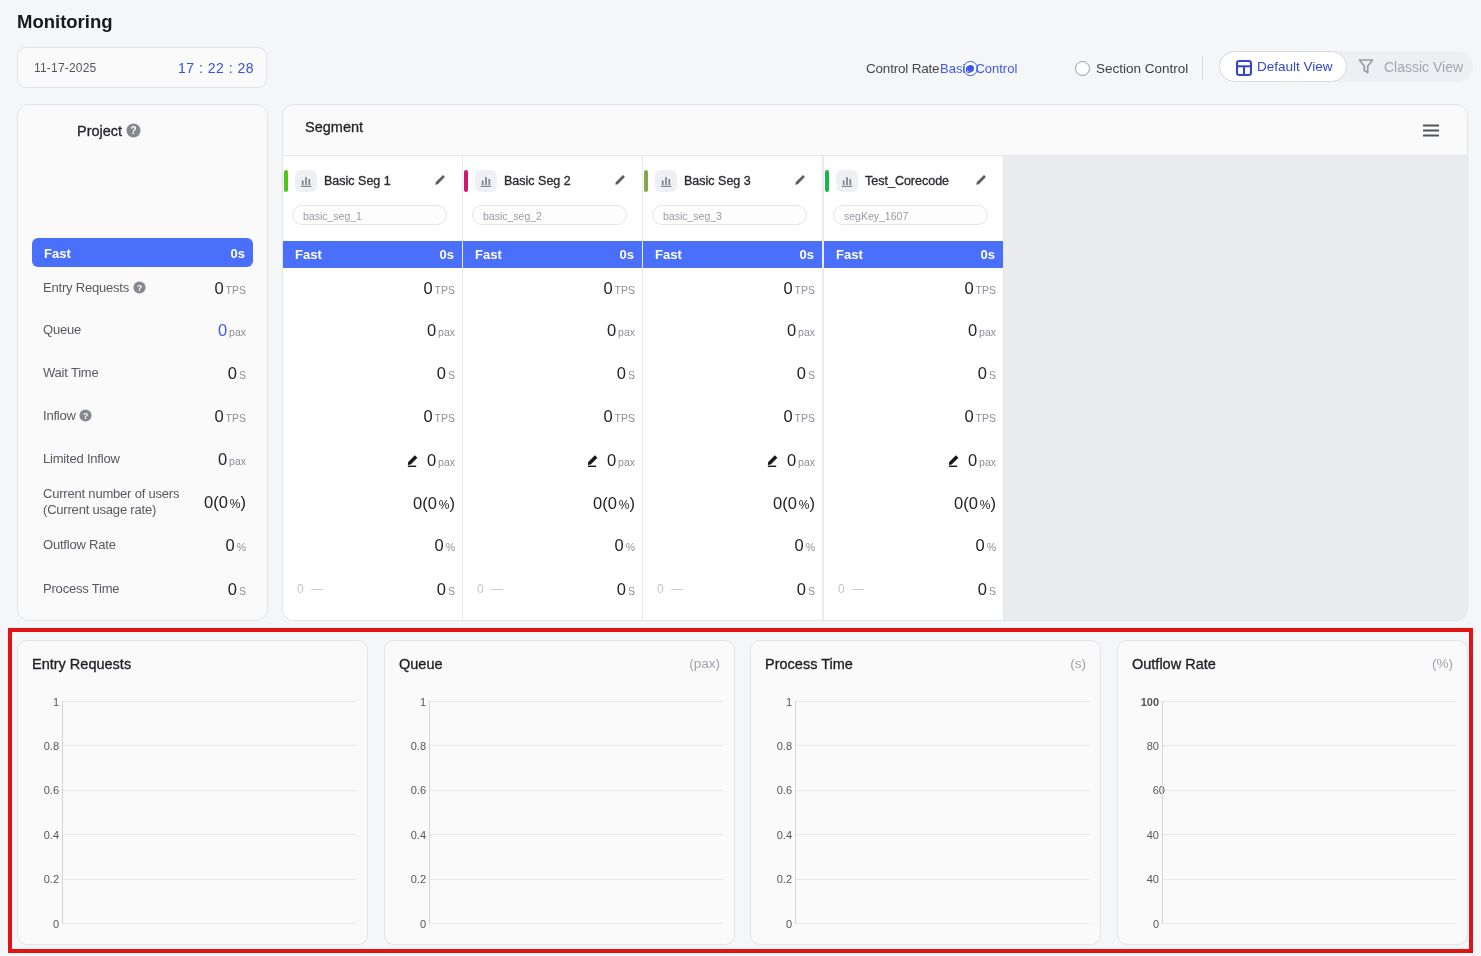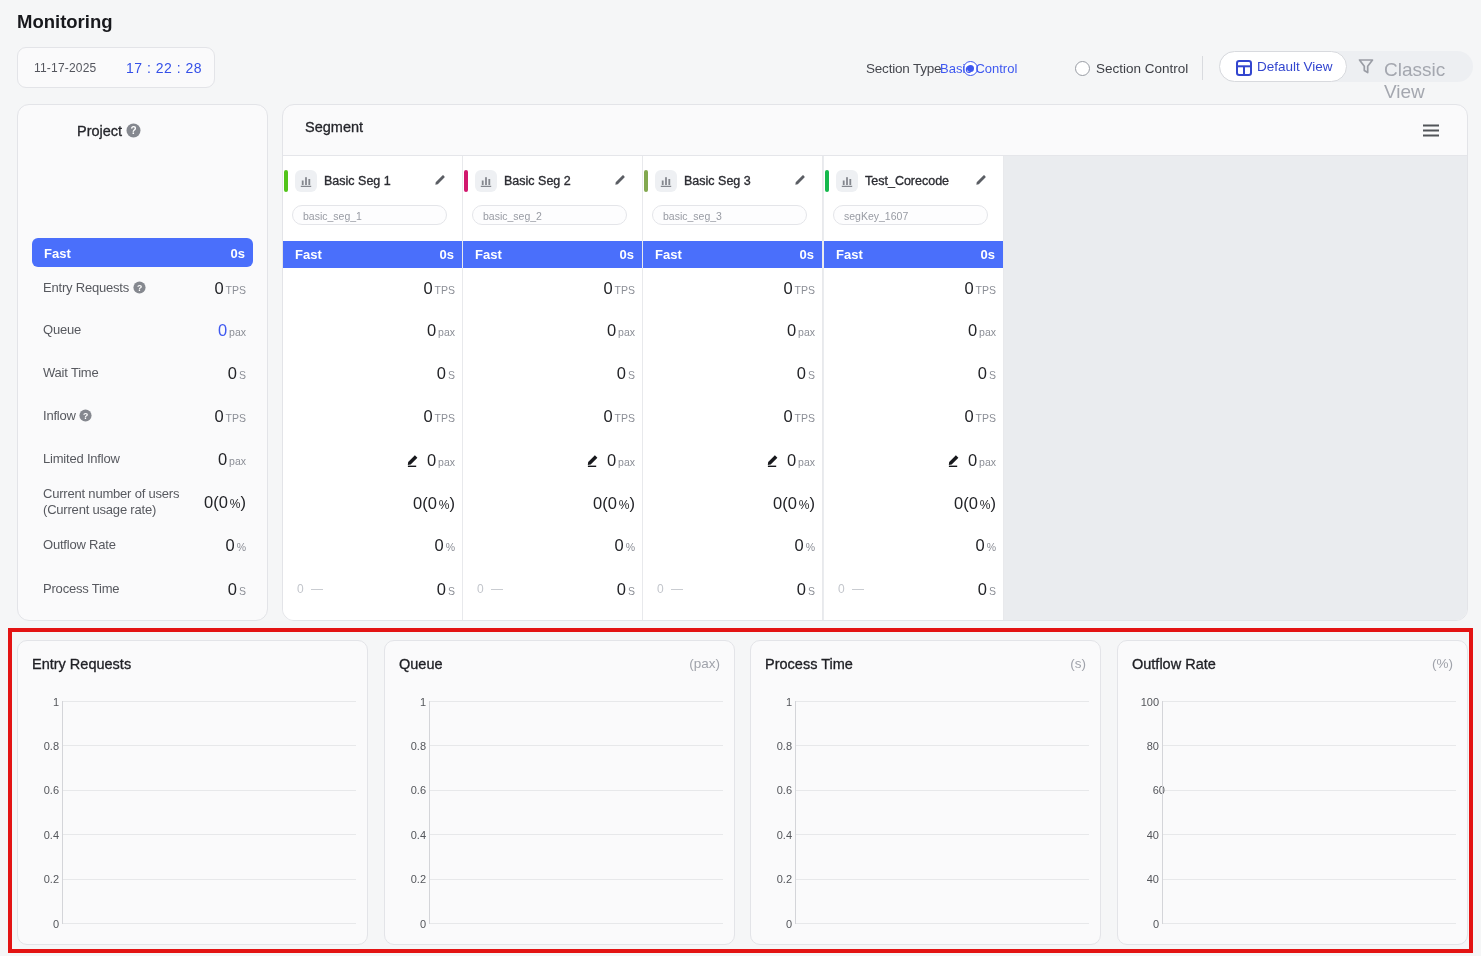--- a/index.html
+++ b/index.html
@@ -1,36 +1,36 @@
 <!DOCTYPE html>
 <html><head>
 <meta charset="utf-8">
 <style>
 * { margin:0; padding:0; box-sizing:border-box; }
 html,body { width:1481px; height:956px; background:#f5f6f7; font-family:"Liberation Sans", sans-serif; position:relative; overflow:hidden; }
 .abs { position:absolute; }
 .card { position:absolute; background:#fafafb; border:1px solid #e3e4e8; border-radius:12px; }
 .h1 { position:absolute; left:17px; top:11px; font-size:18.5px; font-weight:700; color:#17181c; }
 
-.datecard { left:17px; top:47px; width:198px; height:41px; border-radius:9px; }
+.datecard { left:17px; top:47px; width:250px; height:41px; border-radius:9px; }
 .dateTxt { position:absolute; left:16px; top:13px; font-size:12px; color:#54565e; letter-spacing:.2px; }
 .timeTxt { position:absolute; right:12px; top:12px; font-size:14px; color:#3450e8; letter-spacing:.5px; }
 
 .ctlLbl { position:absolute; left:866px; top:61px; font-size:13.5px; letter-spacing:-0.2px; color:#46484f; }
 .radio { position:absolute; width:15px; height:15px; border-radius:50%; }
 .radio.on { border:1.5px solid #3e58f0; background:#fff; }
 .radio.on::after { content:""; position:absolute; left:2.5px; top:2.5px; width:7px; height:7px; border-radius:50%; background:#3e58f0; }
 .radio.off { border:1.5px solid #999da4; background:#fff; }
 .rLbl1 { position:absolute; left:940px; top:61px; font-size:13px; color:#3e58f0; }
 .rLbl2 { position:absolute; left:1096px; top:61px; font-size:13.5px; color:#3e4046; }
 .vdiv { position:absolute; left:1202px; top:56px; width:1px; height:24px; background:#d9dbdf; }
 .toggle { position:absolute; left:1219px; top:51px; width:254px; height:31px; background:#edeff2; border-radius:16px; }
 .togOn { position:absolute; left:0; top:0; width:128px; height:31px; background:#fff; border:1px solid #d8dade; border-radius:16px; }
 .togOnTxt { position:absolute; left:38px; top:8px; font-size:13.5px; font-weight:500; color:#3346cf; }
-.togOffTxt { position:absolute; left:165px; top:8px; font-size:19px; color:#a4a7af; }
+.togOffTxt { position:absolute; left:165px; top:8px; font-size:14px; color:#a4a7af; }
 
 .projPanel { left:17px; top:104px; width:251px; height:517px; }
 .panelTitle { position:absolute; font-size:14.5px; font-weight:400; -webkit-text-stroke:0.3px #25262b; color:#25262b; }
 .activeBox { position:absolute; left:14px; top:62px; width:221px; height:60px; background:#e7eafb; border-radius:8px; }
 .activeLbl { position:absolute; left:12px; top:11px; font-size:12.5px; color:#83868f; }
 .activeVal { position:absolute; right:12px; bottom:11px; font-size:13px; color:#3e58f0; }
 .fastRow { position:absolute; background:#4a6ffb; border-radius:6px; color:#fff; font-weight:700; font-size:13px; }
 .projFast { left:14px; top:133px; width:221px; height:29px; }
 .projFast .fL { position:absolute; left:12px; top:8px; }
 .projFast .fR { position:absolute; right:8px; top:8px; }
@@ -65,21 +65,21 @@
 .axis { position:absolute; width:1px; background:#d4d5d9; }
 .tick { position:absolute; font-size:11px; color:#54565b; text-align:right; width:33px; }
 </style>
 </head>
 <body>
 <div class="h1">Monitoring</div>
 <div class="card datecard">
   <div class="dateTxt">11-17-2025</div>
   <div class="timeTxt">17 : 22 : 28</div>
 </div>
-<div class="ctlLbl">Section Type</div>
+<div class="ctlLbl">Control Rate</div>
 <div class="radio on" style="left:963px;top:61px;"></div>
 <div class="rLbl1">Basic Control</div>
 <div class="radio off" style="left:1075px;top:61px;"></div>
 <div class="rLbl2">Section Control</div>
 <div class="vdiv"></div>
 <div class="toggle">
   <div class="togOn"></div>
   <svg class="abs" style="left:17px;top:9px;" width="16" height="16" viewBox="0 0 16 16">
       <rect x="1" y="1" width="14" height="14" rx="2.2" fill="none" stroke="#3346cf" stroke-width="2"></rect>
       <line x1="1" y1="6.3" x2="15" y2="6.3" stroke="#3346cf" stroke-width="2"></line>
@@ -342,21 +342,21 @@
     <div class="grid" style="left:44px;top:237.6px;width:294px;"></div>
     <div class="tick" style="left:8px;top:232.1px;">0.2</div>
     <div class="grid" style="left:44px;top:282.0px;width:294px;"></div>
     <div class="tick" style="left:8px;top:276.5px;">0</div>
     <div class="axis" style="left:44px;top:60px;height:223px;"></div>
   </div>
 <div class="chart" style="left:1117px;">
     <div class="chTitle">Outflow Rate</div>
     <div class="chUnit">(%)</div>
     <div class="grid" style="left:44px;top:60.0px;width:294px;"></div>
-    <div class="tick" style="left:8px;top:54.5px;">100</div>
+    <div class="tick" style="left:8px;top:54.5px;font-weight:bold;">100</div>
     <div class="grid" style="left:44px;top:104.4px;width:294px;"></div>
     <div class="tick" style="left:8px;top:98.9px;">80</div>
     <div class="grid" style="left:44px;top:148.8px;width:294px;"></div>
     <div class="tick" style="left:14px;top:143.3px;">60</div>
     <div class="grid" style="left:44px;top:193.2px;width:294px;"></div>
     <div class="tick" style="left:8px;top:187.7px;">40</div>
     <div class="grid" style="left:44px;top:237.6px;width:294px;"></div>
     <div class="tick" style="left:8px;top:232.1px;">40</div>
     <div class="grid" style="left:44px;top:282.0px;width:294px;"></div>
     <div class="tick" style="left:8px;top:276.5px;">0</div>

